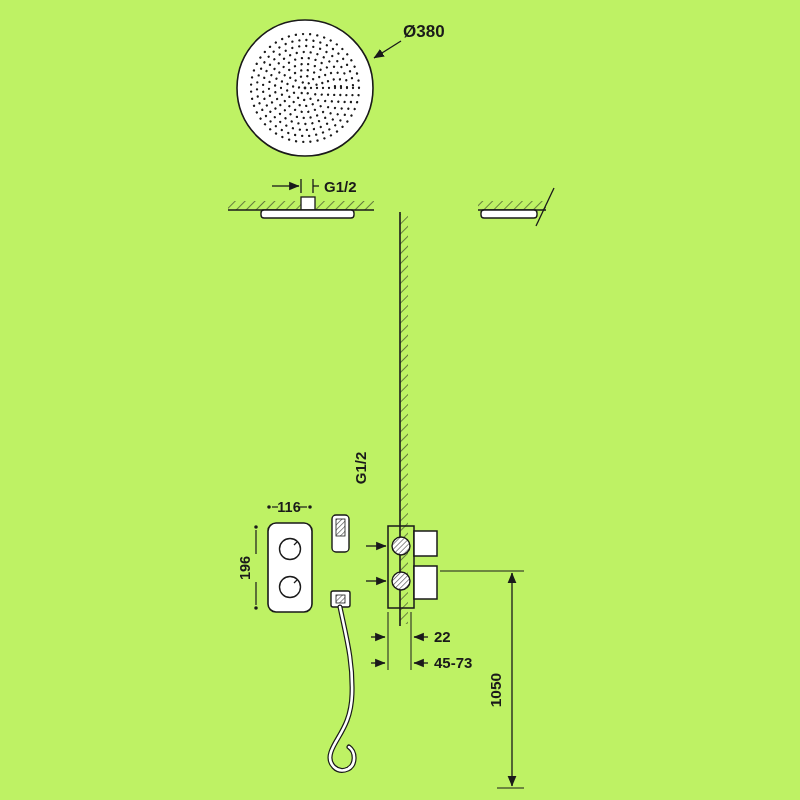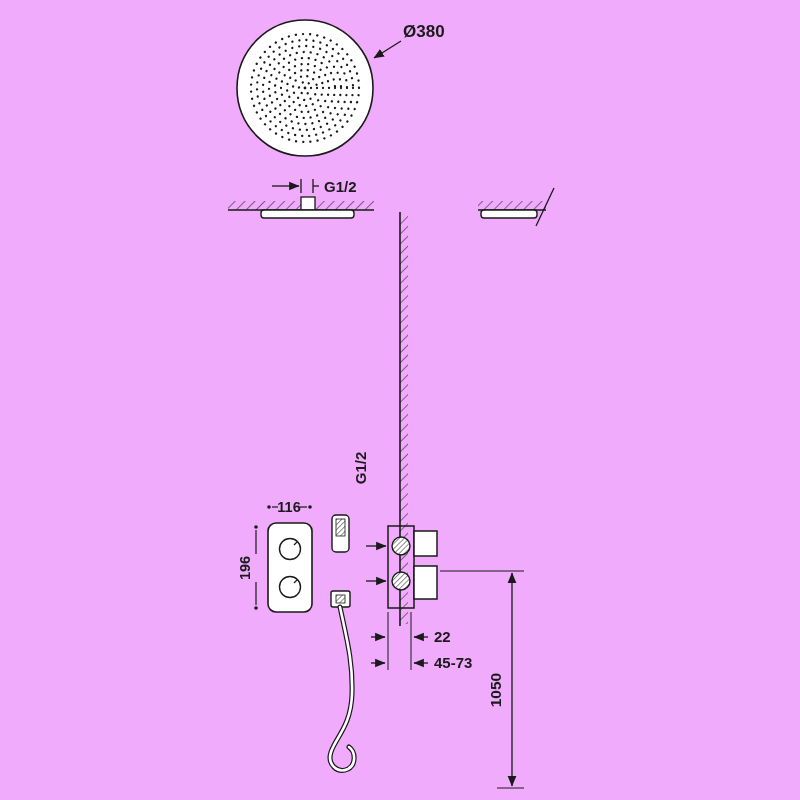--- a/index.html
+++ b/index.html
@@ -1,16 +1,16 @@
 <!DOCTYPE html>
 <html><head>
 <meta charset="utf-8">
 <style>
   html,body{margin:0;padding:0;background:#ffffff;}
-  .frame{width:800px;height:800px;background:#f0abfc;position:relative;overflow:hidden;}
+  .frame{width:800px;height:800px;background:#bef264;position:relative;overflow:hidden;}
   svg{display:block;}
   .t{font-family:"Liberation Sans","DejaVu Sans",sans-serif;font-weight:bold;fill:#1a1a1a;}
 </style>
 </head>
 <body>
 
 <div class="frame">
 <svg width="800" height="800" viewBox="0 0 800 800">
   <defs>
     <marker id="arr" viewBox="0 0 10 10" refX="9.5" refY="5" markerWidth="8" markerHeight="8" orient="auto-start-reverse">

